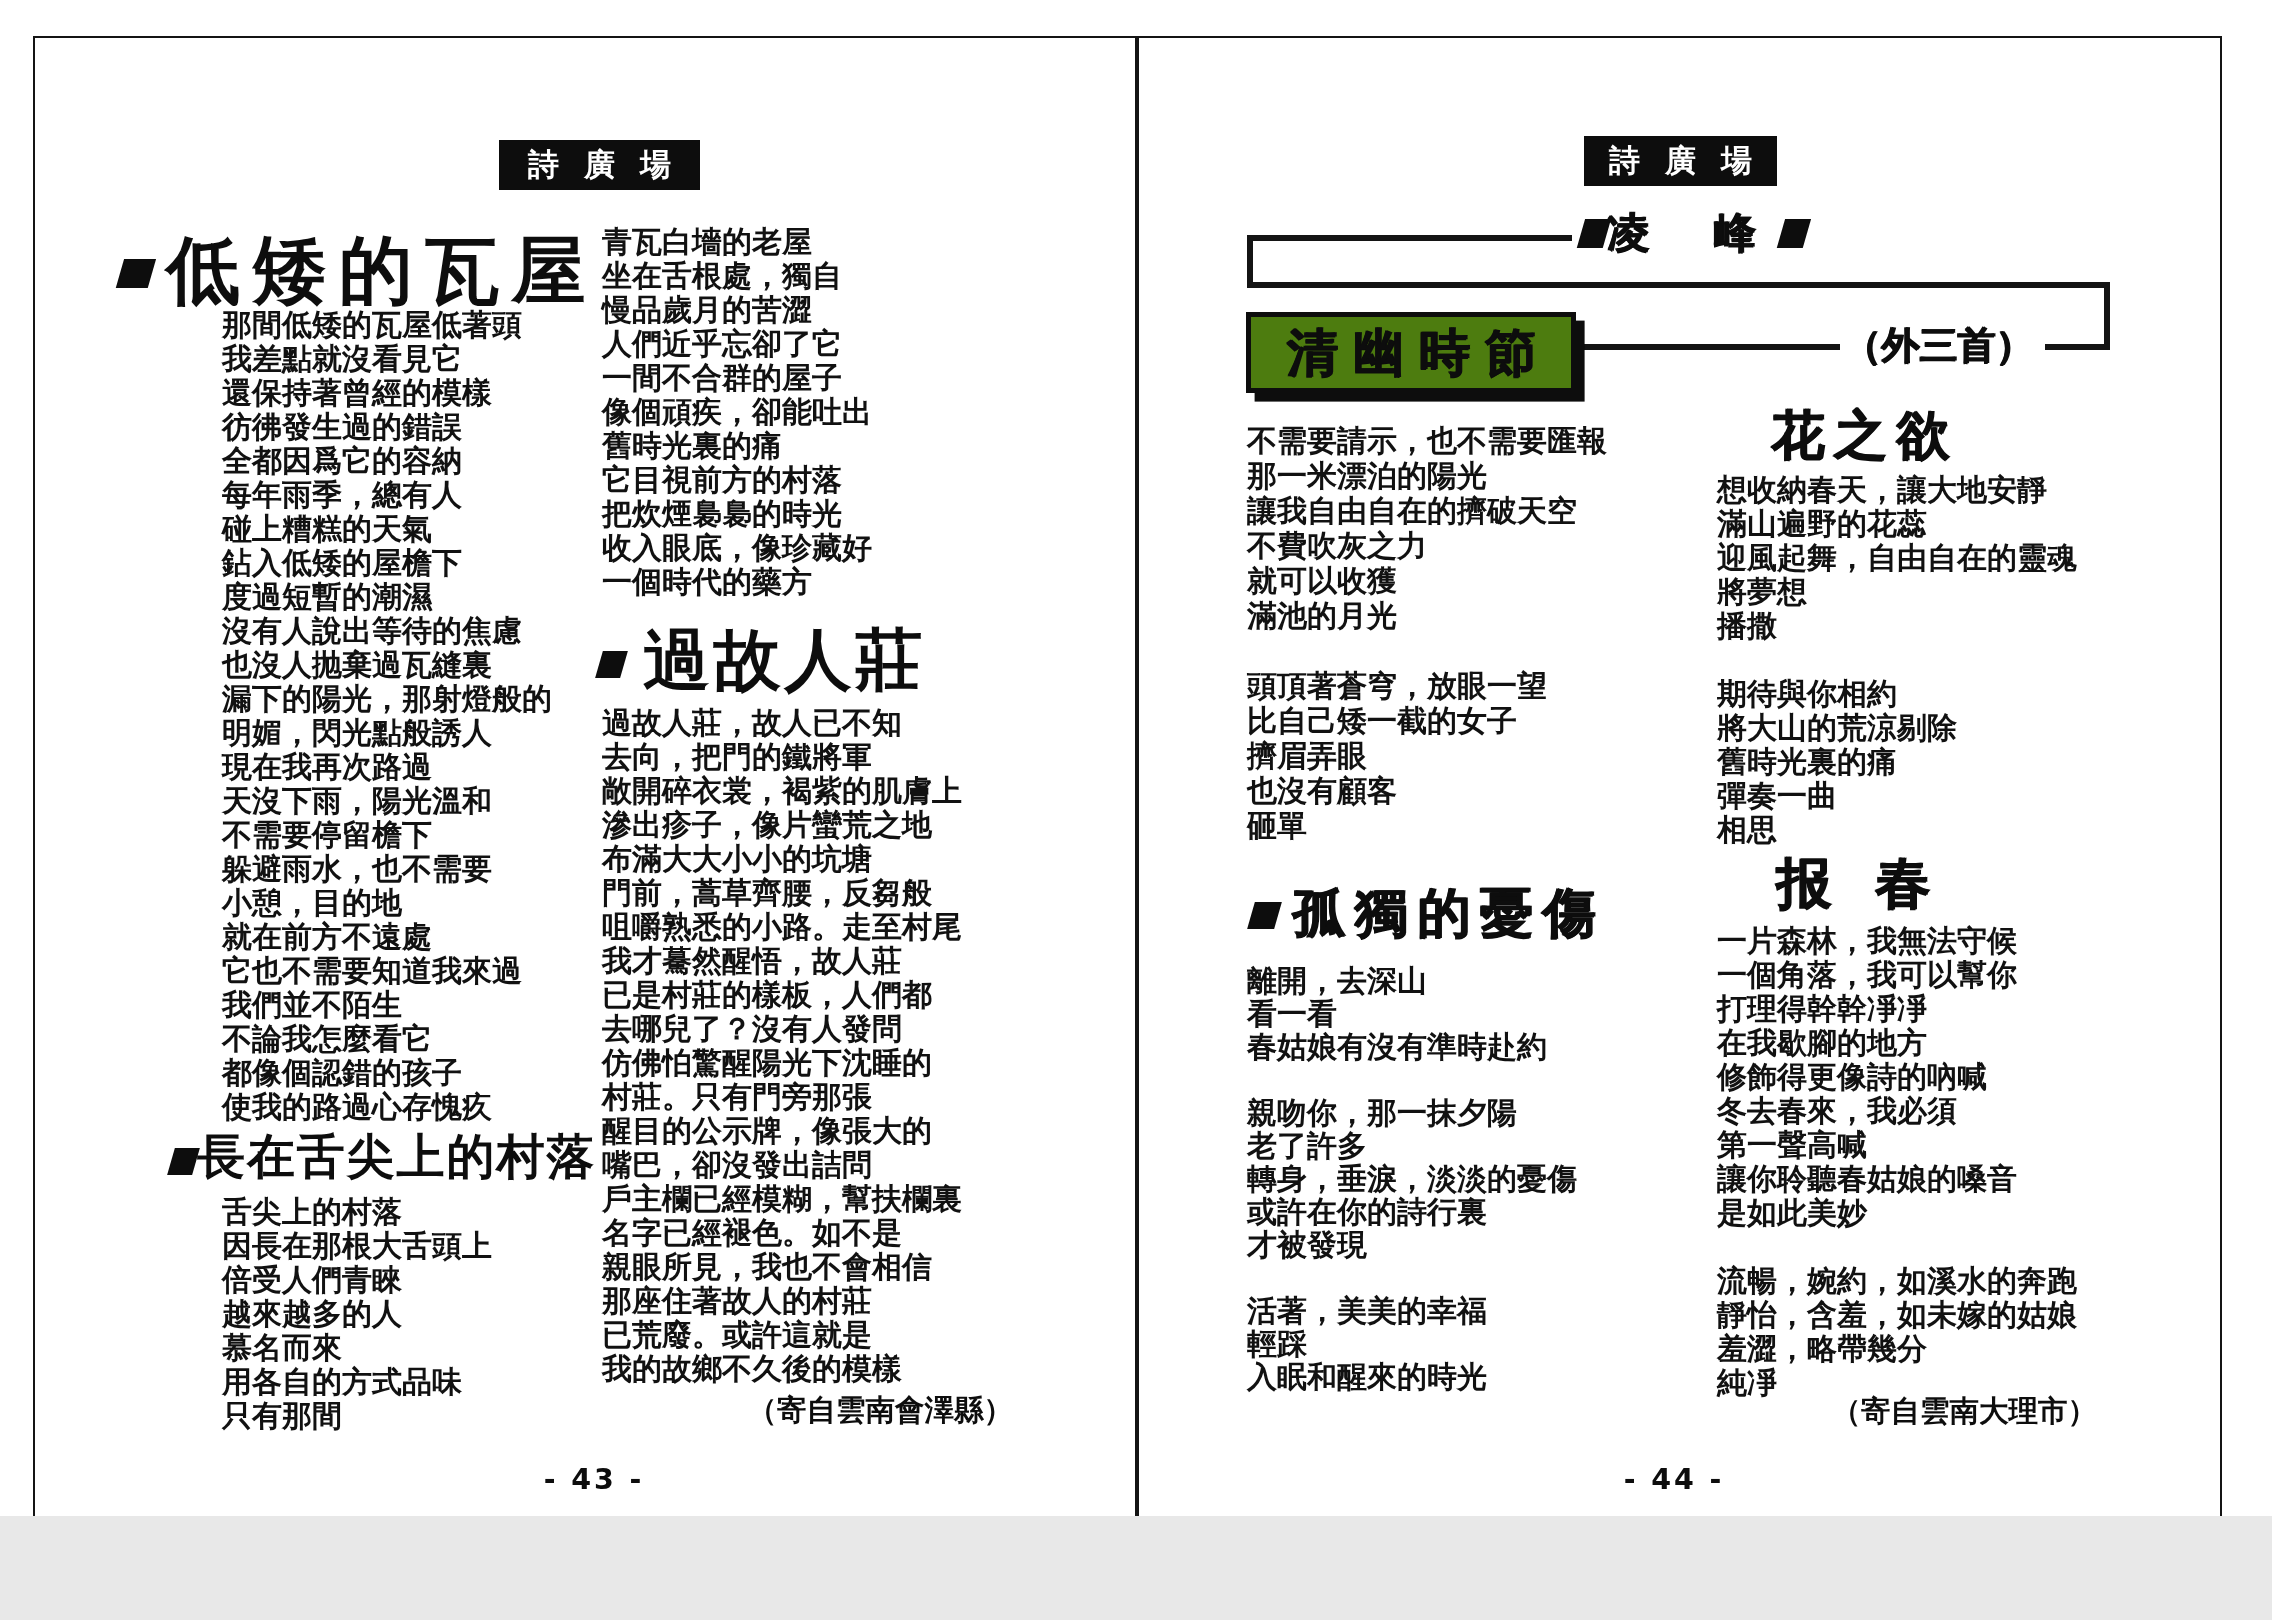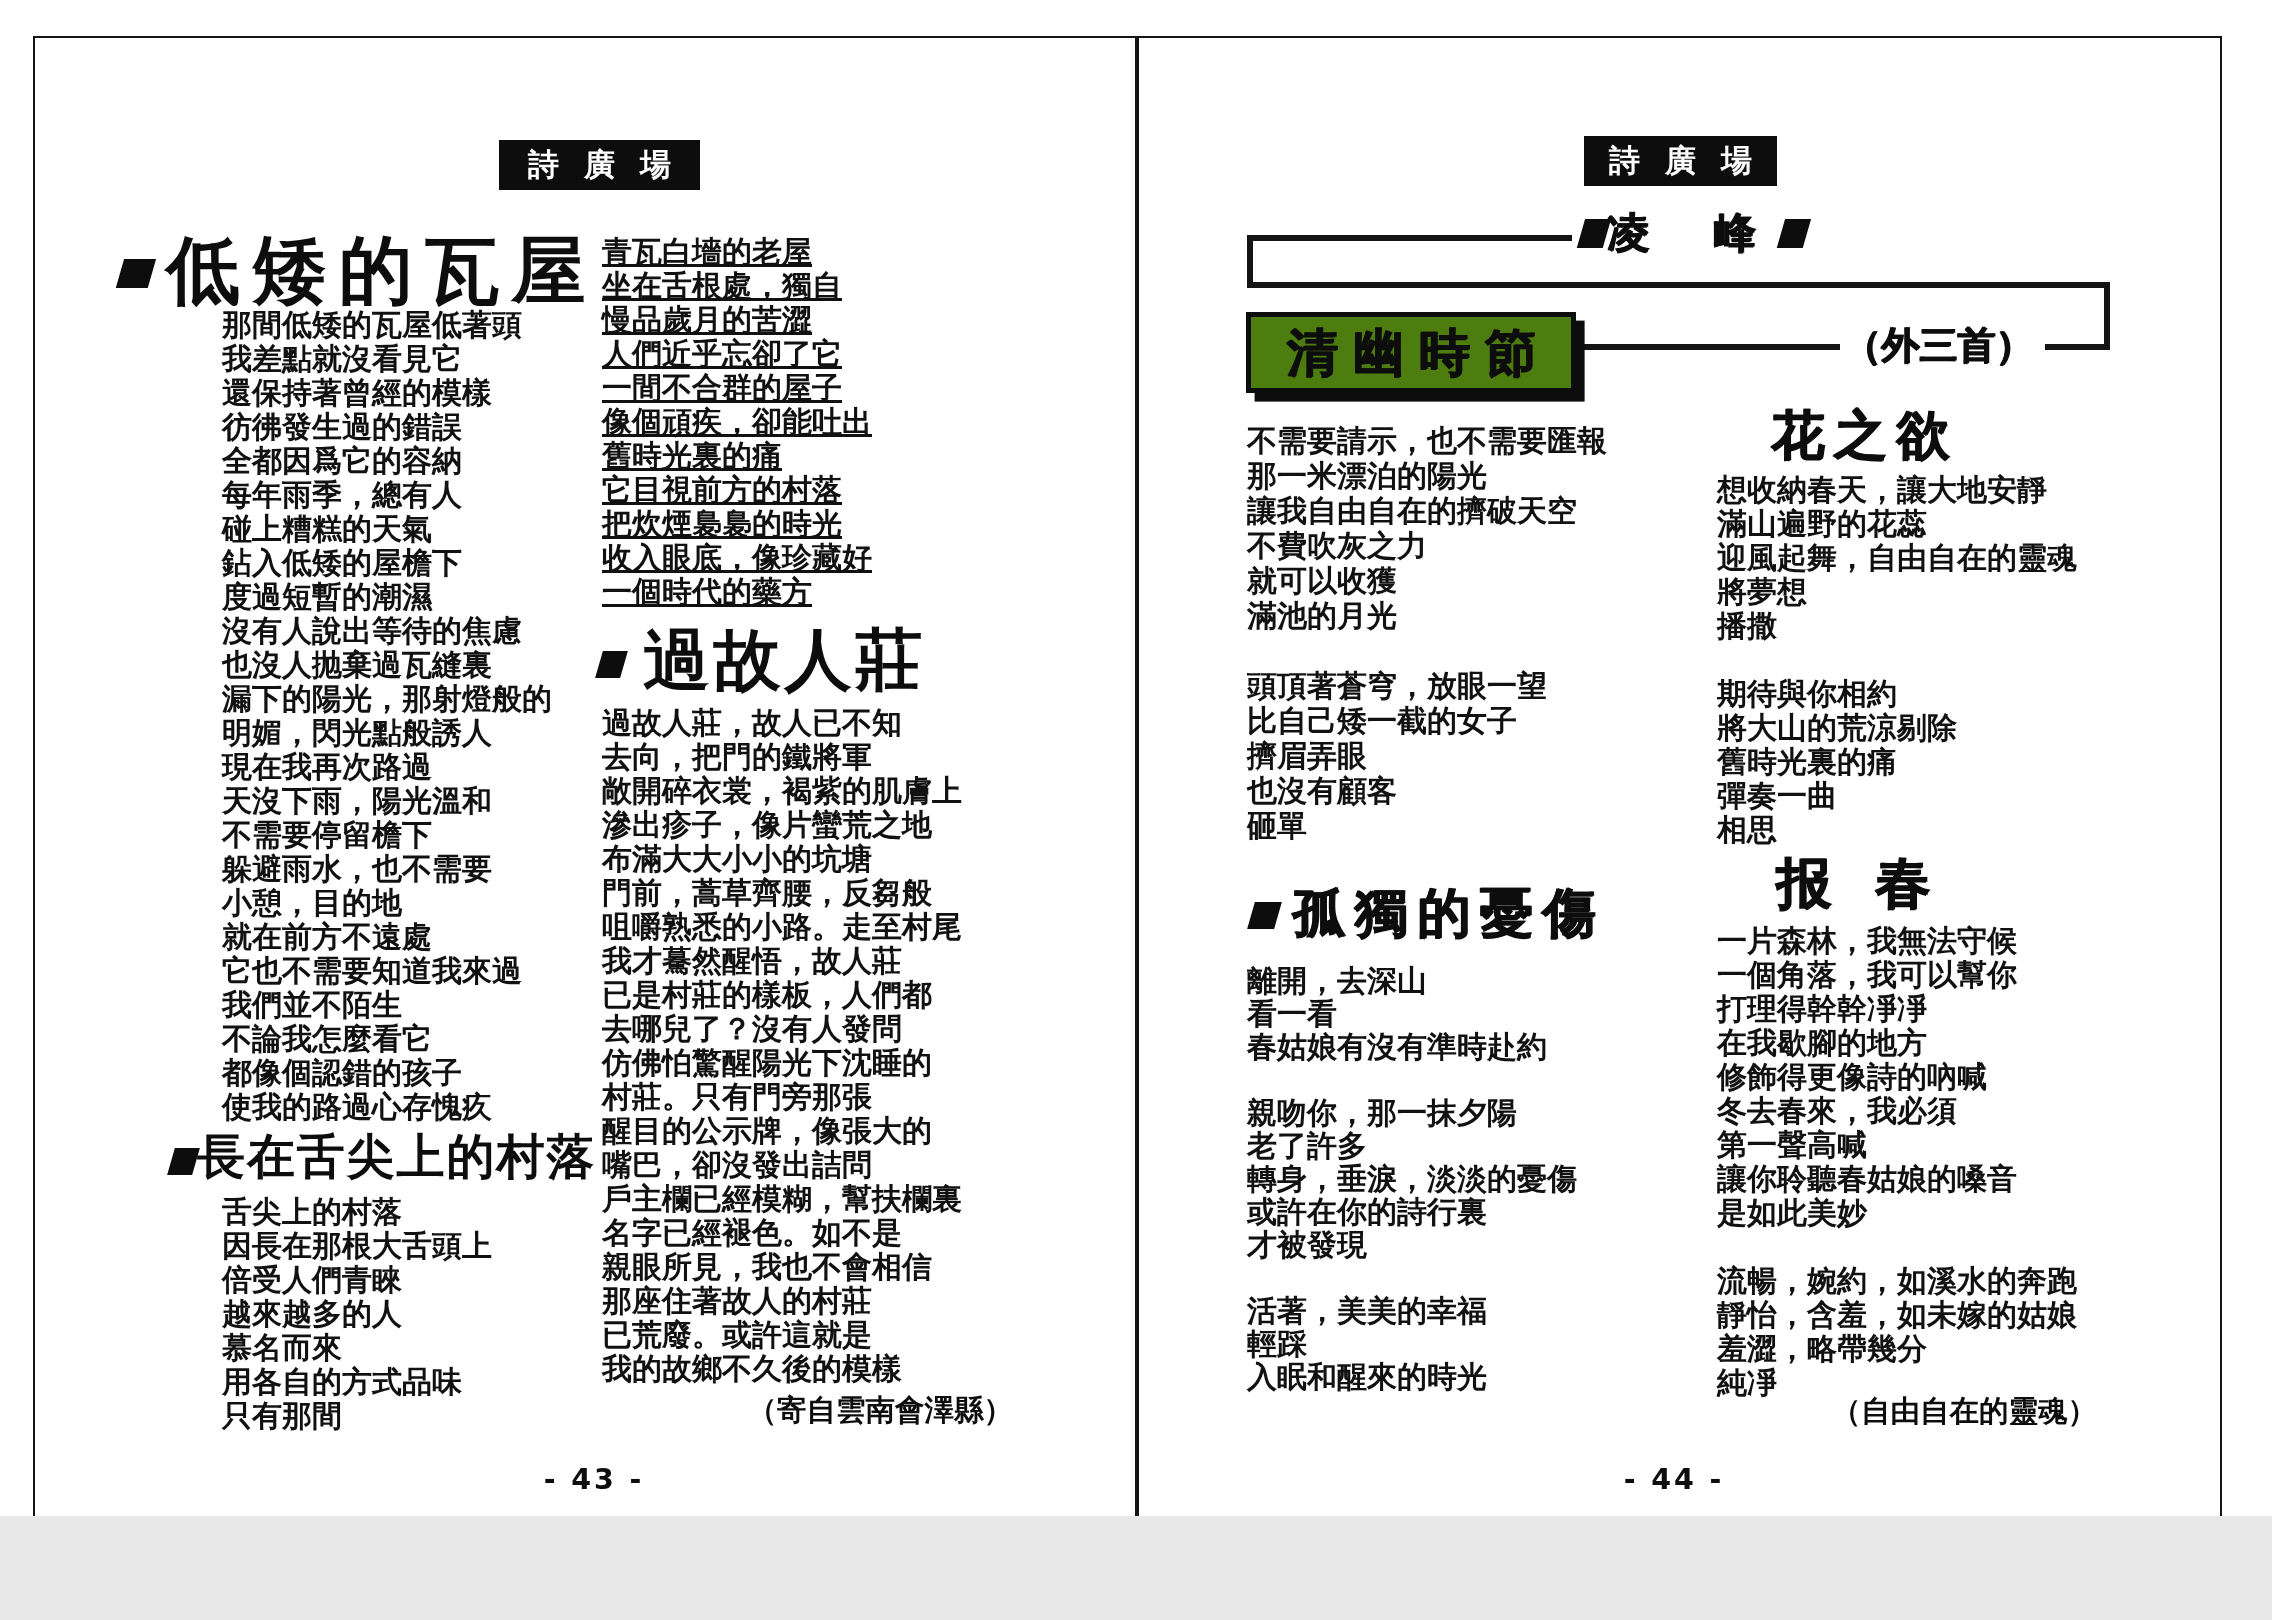--- a/index.html
+++ b/index.html
@@ -87,21 +87,21 @@
     <div class="abs poem" style="left:222px;top:1195px;line-height:34px;">
         <div class="pl">舌尖上的村落</div>
         <div class="pl">因長在那根大舌頭上</div>
         <div class="pl">倍受人們青睞</div>
         <div class="pl">越來越多的人</div>
         <div class="pl">慕名而來</div>
         <div class="pl">用各自的方式品味</div>
         <div class="pl">只有那間</div>
       </div>
 
-    <div class="abs poem" style="left:602px;top:235px;line-height:34px;text-decoration:underline;">
+    <div class="abs poem" style="left:602px;top:225px;line-height:34px;">
         <div class="pl">青瓦白墻的老屋</div>
         <div class="pl">坐在舌根處，獨自</div>
         <div class="pl">慢品歲月的苦澀</div>
         <div class="pl">人們近乎忘卻了它</div>
         <div class="pl">一間不合群的屋子</div>
         <div class="pl">像個頑疾，卻能吐出</div>
         <div class="pl">舊時光裏的痛</div>
         <div class="pl">它目視前方的村落</div>
         <div class="pl">把炊煙裊裊的時光</div>
         <div class="pl">收入眼底，像珍藏好</div>
@@ -226,19 +226,19 @@
         <div class="pl">第一聲高喊</div>
         <div class="pl">讓你聆聽春姑娘的嗓音</div>
         <div class="pl">是如此美妙</div>
         <div class="pl">&nbsp;</div>
         <div class="pl">流暢，婉約，如溪水的奔跑</div>
         <div class="pl">靜怡，含羞，如未嫁的姑娘</div>
         <div class="pl">羞澀，略帶幾分</div>
         <div class="pl">純凈</div>
       </div>
 
-    <div class="abs attr" style="left:1717px;top:1392px;width:380px;">（自由自在的靈魂）</div>
+    <div class="abs attr" style="left:1717px;top:1392px;width:380px;">（寄自雲南大理市）</div>
 
     <div class="abs pgnum" style="left:1612px;top:1463px;width:124px;">- 44 -</div>
   </div>
 
 </div>
 
 
 </body></html>

